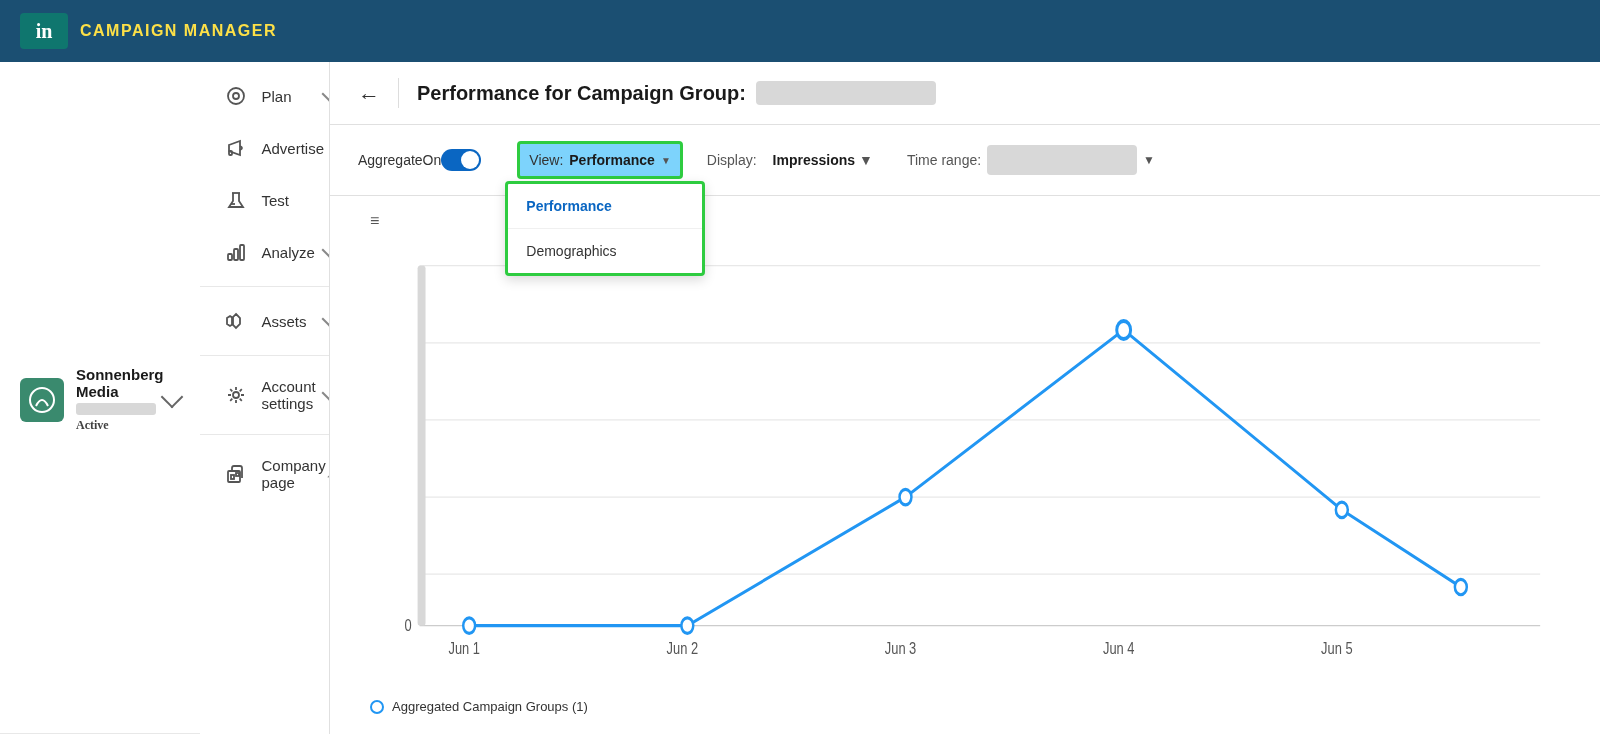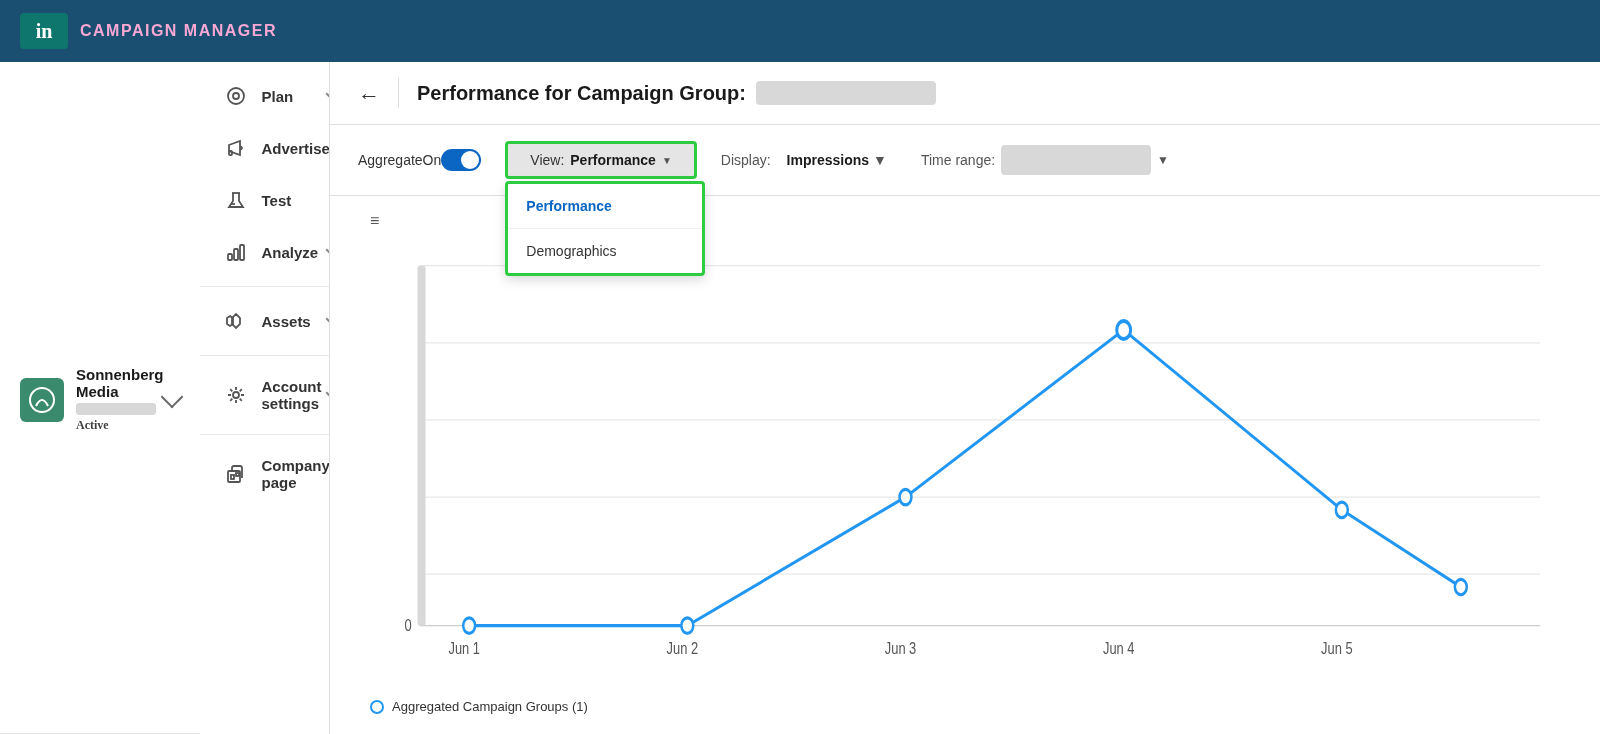--- a/index.html
+++ b/index.html
@@ -18,21 +18,21 @@
       width: 48px; height: 36px;
       background: #0f766e;
       border-radius: 4px;
       display: flex; align-items: center; justify-content: center;
       margin-right: 12px;
     }
     .linkedin-logo span {
       color: white; font-weight: 900; font-size: 20px; font-family: Georgia, serif;
     }
     .nav-title {
-      color: #f9a8d4;
+      color: #fde047;
       font-size: 16px;
       font-weight: 600;
       letter-spacing: 1.5px;
       text-transform: uppercase;
     }
 
     
     .main-layout {
       display: flex;
       flex: 1;
@@ -104,21 +104,21 @@
       font-weight: 500;
     }
     .nav-icon {
       width: 24px; height: 24px;
       margin-right: 14px;
       display: flex; align-items: center; justify-content: center;
       color: #555;
       font-size: 18px;
       flex-shrink: 0;
     }
-    .nav-item-label { flex: 1; font-weight: bold; }
+    .nav-item-label { flex: 1; }
     .nav-chevron {
       width: 12px; height: 12px;
       border-right: 2px solid #888;
       border-bottom: 2px solid #888;
       transform: rotate(45deg);
       margin-top: -4px;
     }
     .nav-divider {
       height: 1px;
       background: #e8e8e8;
@@ -195,27 +195,28 @@
       background: white;
       border-radius: 50%;
       top: 2px; right: 2px;
     }
 
     .view-dropdown {
       position: relative;
     }
     .view-btn {
       display: flex; align-items: center; gap: 6px;
-      padding: 8px 22px;
+      padding: 8px 9px;
       border: 3px solid #2ecc40;
-      background: #e5e5e5;
+      background: #7dd3fc;
       border-radius: 4px;
       cursor: pointer;
       font-size: 14px;
       color: #333;
+      margin-left: 12px;
     }
     .view-btn strong { color: #1a1a1a; }
     .dropdown-arrow {
       font-size: 10px; color: #555;
     }
 
     .dropdown-menu {
       position: absolute;
       top: calc(100% + 2px);
       left: 0;

